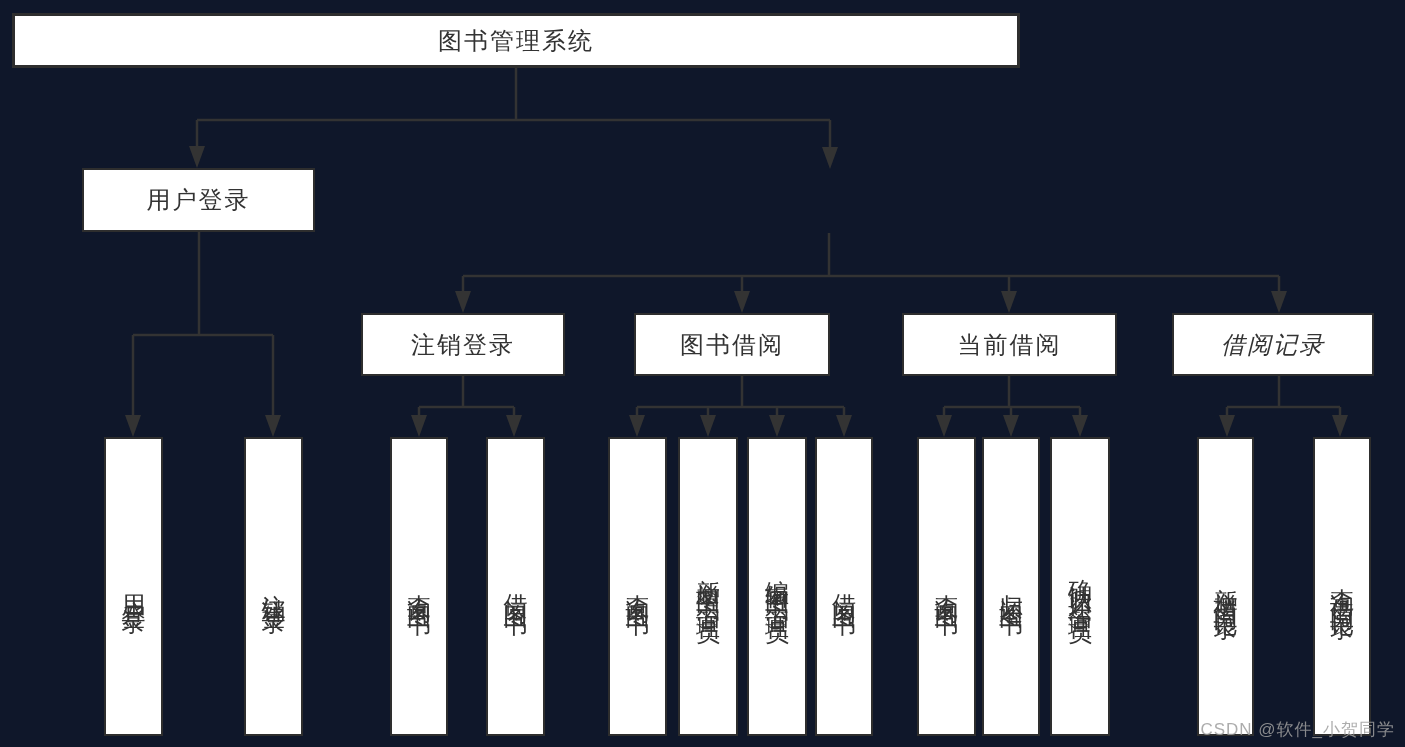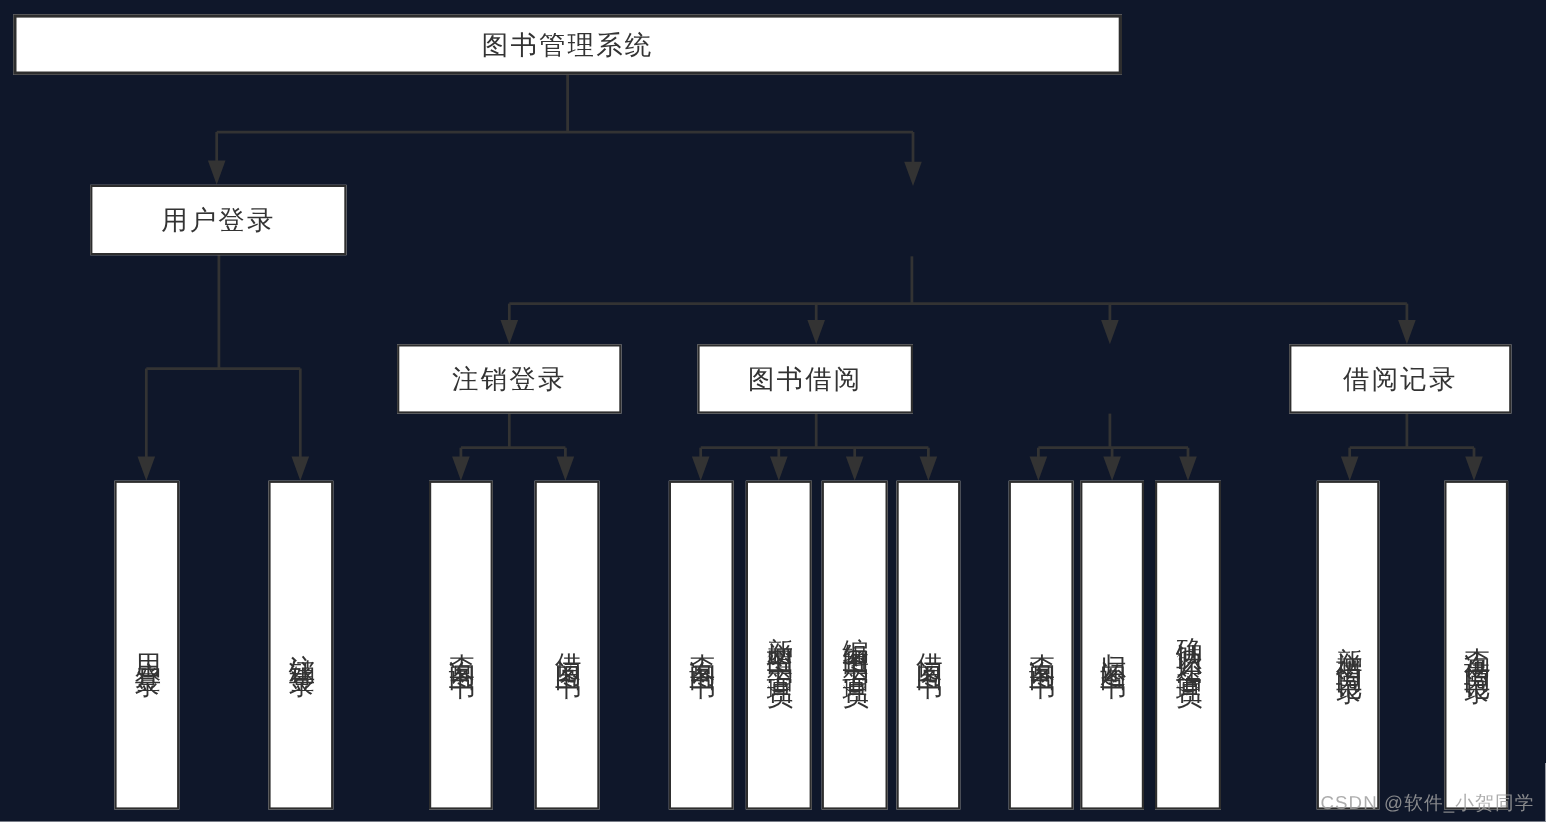--- a/index.html
+++ b/index.html
@@ -36,21 +36,21 @@
   .root-node {
     left: 12px; top: 13px; width: 1008px; height: 55px;
     border-width: 3px;
   }
   .lvl2-login  { left: 82px;  top: 168px; width: 233px; height: 64px; }
   .lvl2-mgmt   { left: 710px; top: 169px; width: 238px; height: 64px; }
   .lvl3 { top: 313px; height: 63px; }
   .lvl3-newrec  { left: 361px;  width: 204px; }
   .lvl3-borrow  { left: 634px;  width: 196px; }
   .lvl3-current { left: 902px;  width: 215px; }
-  .lvl3-records { left: 1172px; width: 202px; }
+  .lvl3-records { left: 1172px; width: 202px; font-style: italic; }
   .leaf {
     top: 437px;
     height: 299px;
     writing-mode: vertical-rl;
     text-orientation: mixed;
     letter-spacing: 6px;
     font-size: 24px;
     line-height: 1;
     white-space: nowrap;
   }
@@ -147,20 +147,21 @@
       <polygon points="1332,415 1348,415 1340,437"></polygon>
     </g>
   </svg>
 
   <div class="node root-node">图书管理系统</div>
 
   <div class="node lvl2-login">用户登录</div>
 
   <div class="node lvl3 lvl3-newrec">注销登录</div>
   <div class="node lvl3 lvl3-borrow">图书借阅</div>
+  <div class="node lvl3 lvl3-current">当前借阅</div>
   <div class="node lvl3 lvl3-records">借阅记录</div>
 
   <div class="node leaf leaf-1">用户登录</div>
   <div class="node leaf leaf-2">注销登录</div>
   <div class="node leaf leaf-3">查询图书</div>
   <div class="node leaf leaf-4">借阅图书</div>
   <div class="node leaf leaf-5">查询图书</div>
   <div class="node leaf leaf-6">新增图书（管理员）</div>
   <div class="node leaf leaf-7">编辑图书（管理员）</div>
   <div class="node leaf leaf-8">借阅图书</div>

